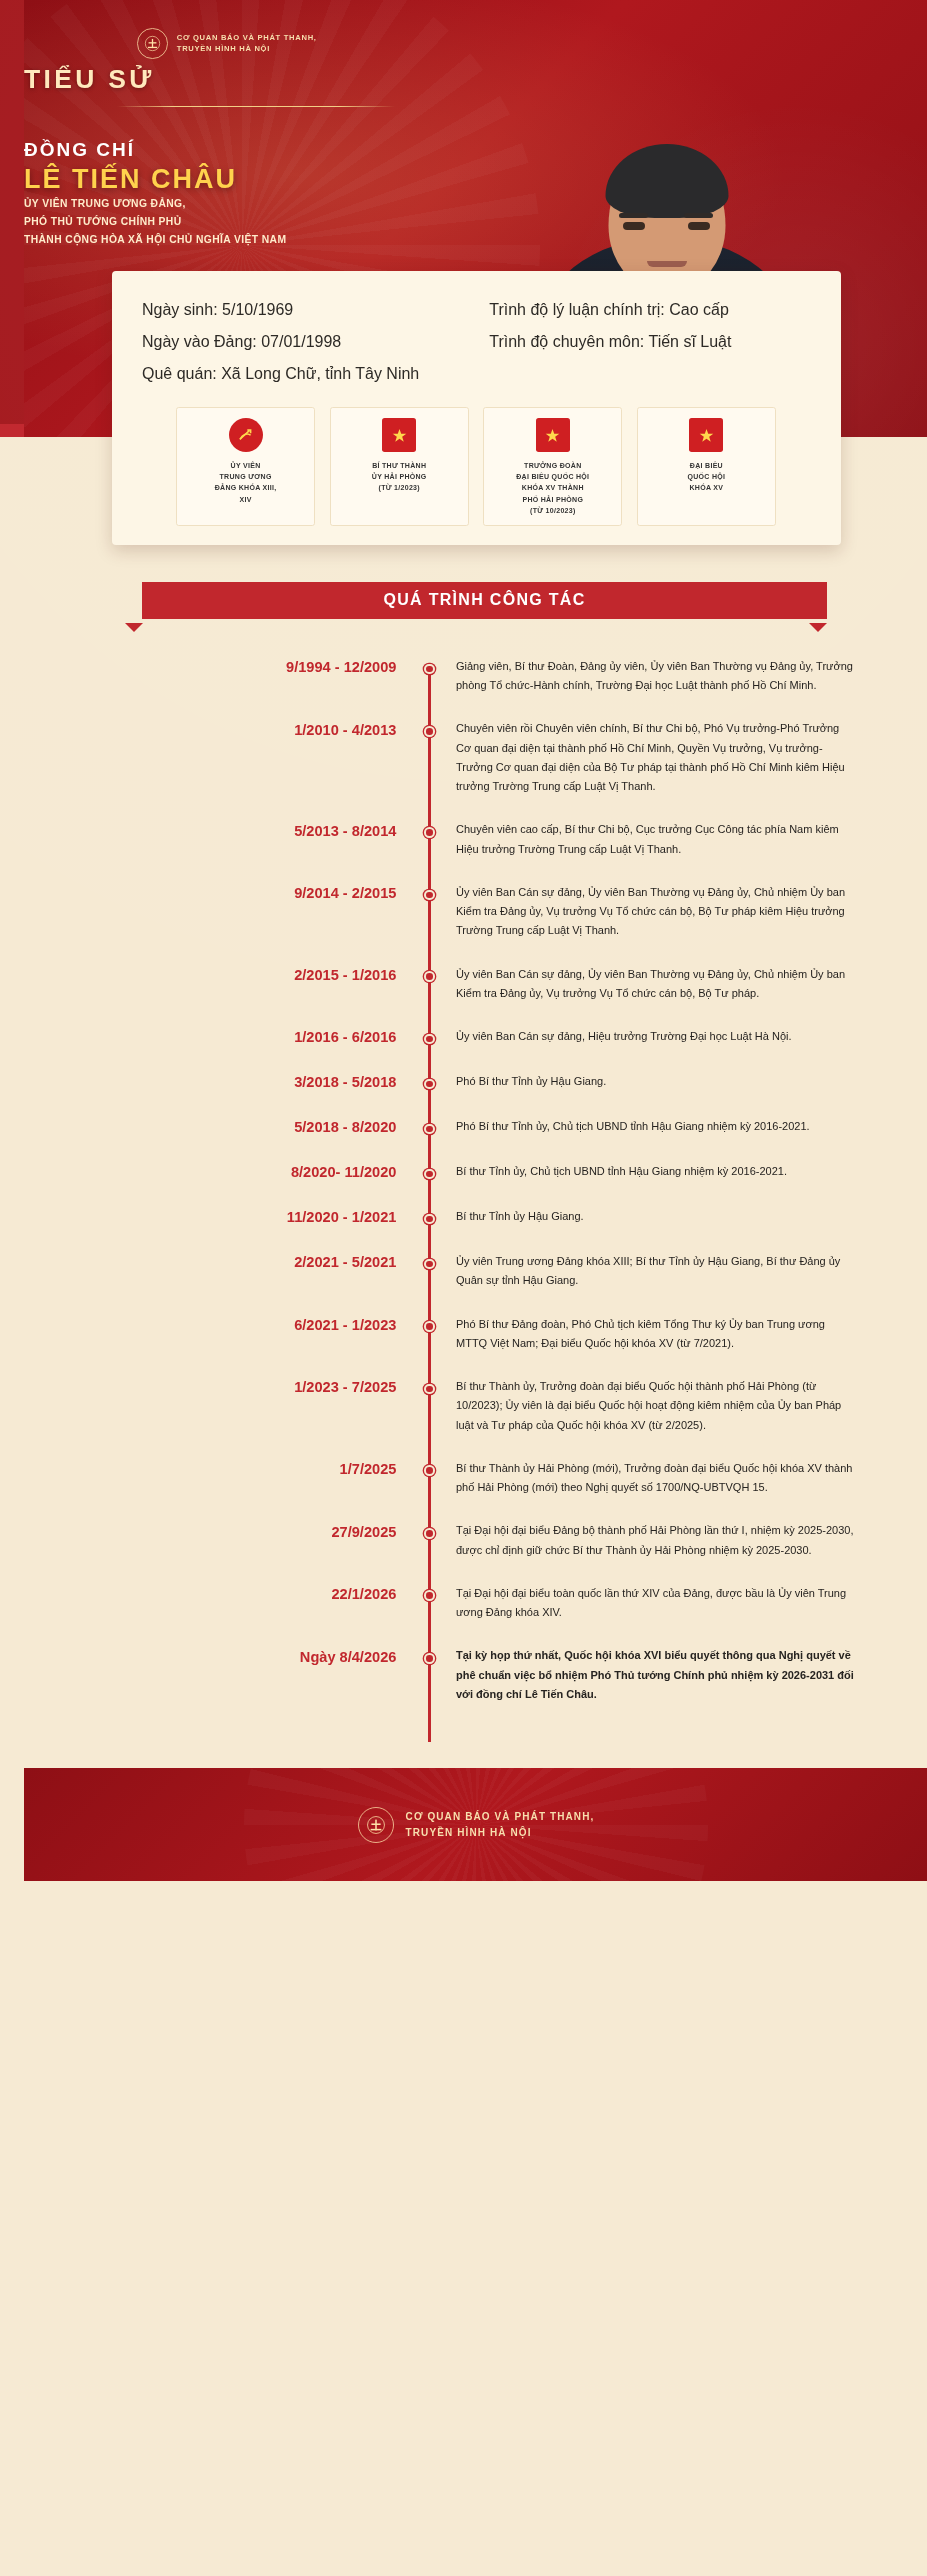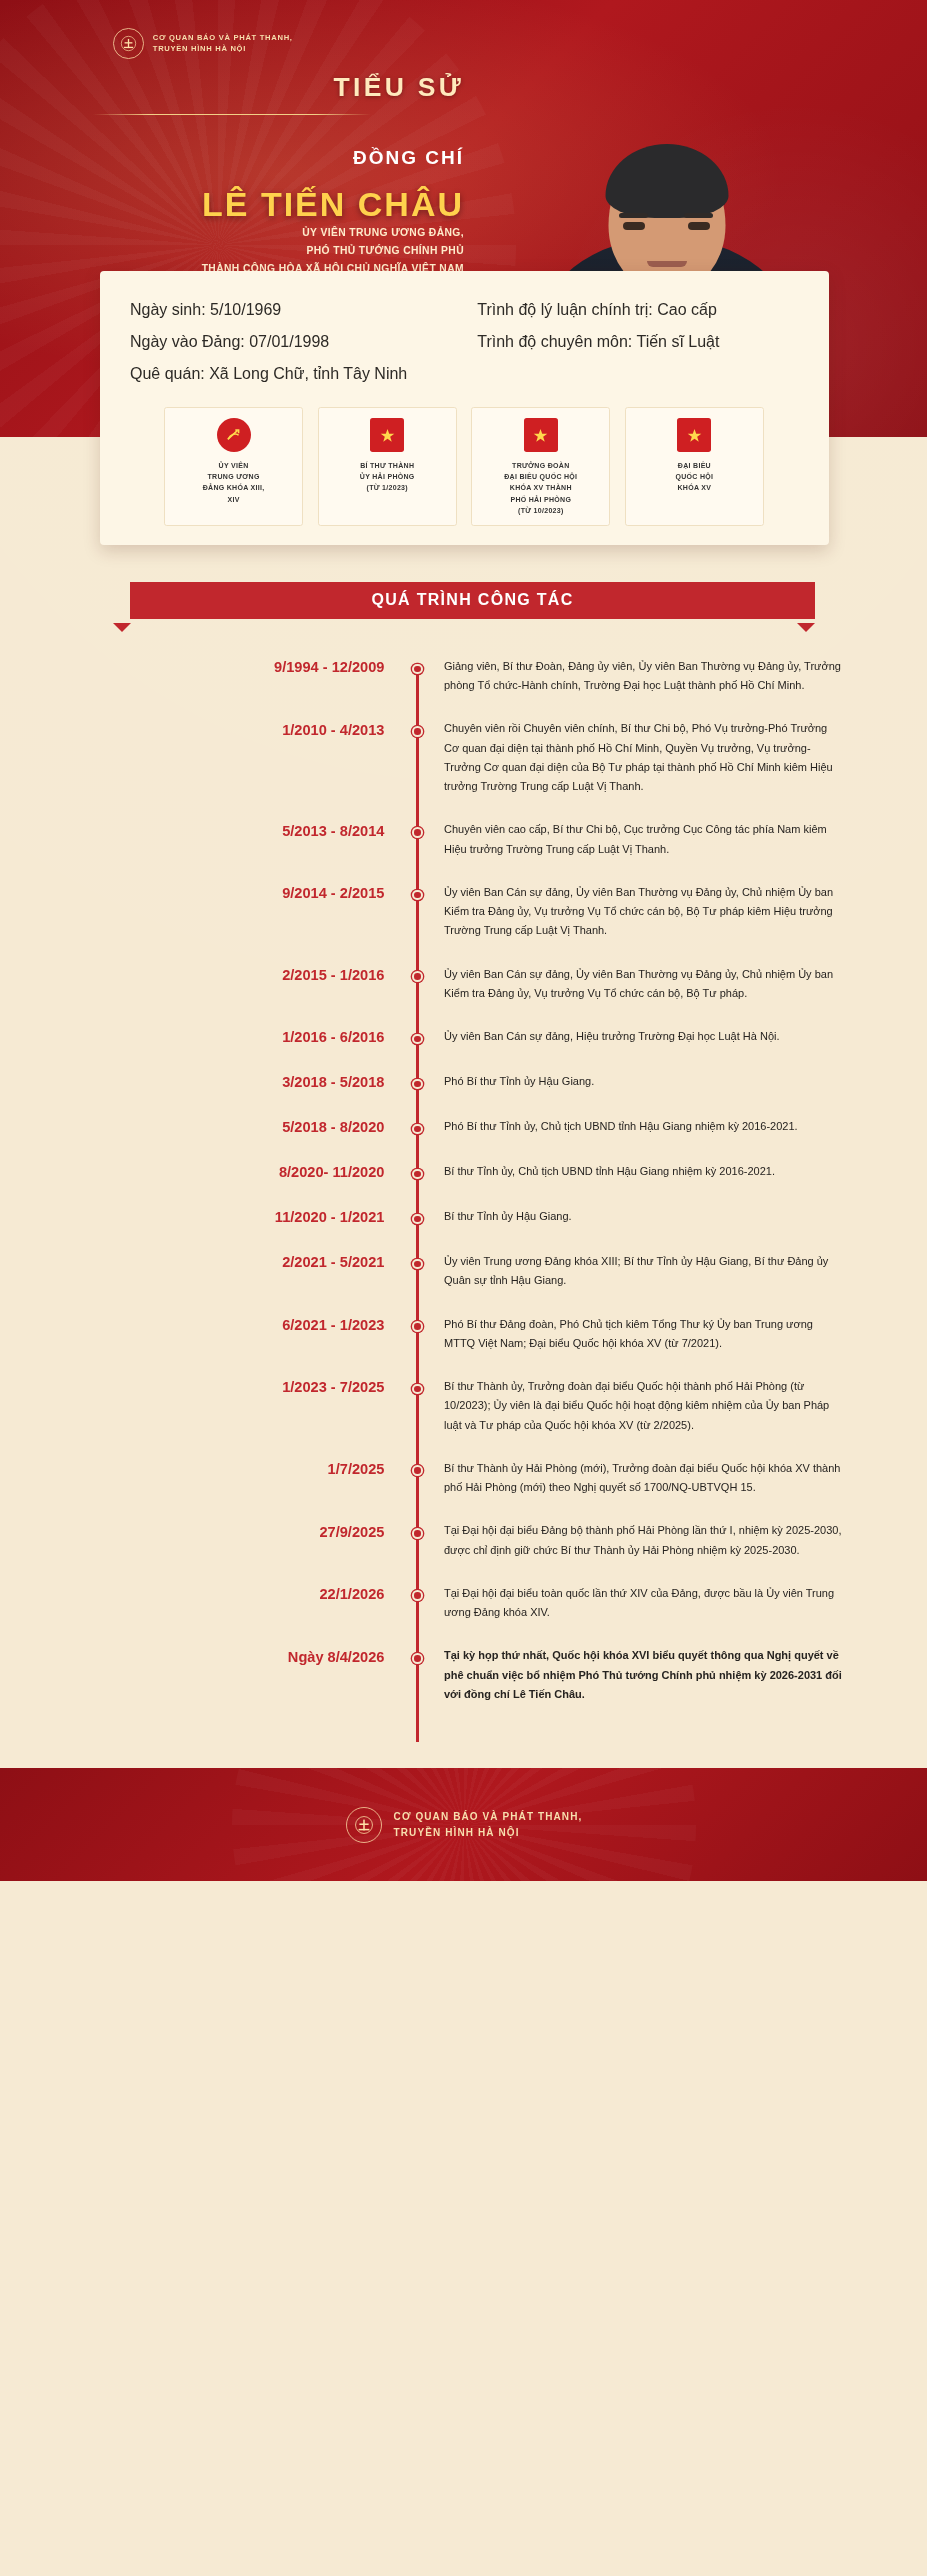--- a/index.html
+++ b/index.html
@@ -10,20 +10,21 @@
     color: #2b2b2b;
   }
   .page {
     width: 928px;
     min-height: 2576px;
     position: relative;
     background:
       radial-gradient(circle at 50% 8%, rgba(255,255,255,0.06) 0%, rgba(255,255,255,0) 40%),
       linear-gradient(180deg, #a3161b 0px, #a3161b 424px, #c0232a 424px, #c0232a 437px, #f6ead3 437px, #f6ead3 100%);
     overflow: hidden;
+    padding-left: 24px;
   }
   
   .header {
     position: relative;
     height: 437px;
     background:
       radial-gradient(ellipse at 30% 40%, rgba(255,210,120,0.18) 0%, rgba(255,210,120,0) 55%),
       linear-gradient(135deg, #8e0f15 0%, #b0181e 45%, #8e0f15 100%);
     overflow: hidden;
   }
@@ -63,23 +64,23 @@
   }
   .brand-text {
     color: #f8dfae;
     font-size: 7.6px;
     letter-spacing: 0.7px;
     line-height: 1.45;
     font-weight: bold;
   }
   .title-block {
     position: absolute;
-    left: 0; top: 72px;
+    left: 0; top: 64px;
     width: 464px;
-    text-align: right;
+    text-align: left;
     z-index: 5;
   }
   .t-tieusu {
     color: #ffe9bd;
     font-size: 26.5px;
     letter-spacing: 3.3px;
     font-weight: bold;
     text-shadow: 0 1.3px 4px rgba(0,0,0,.35);
   }
   .t-rule {
@@ -89,24 +90,24 @@
   }
   .t-dongchi {
     color: #ffffff;
     font-size: 19px;
     letter-spacing: 2px;
     font-weight: bold;
     margin-top: 32px;
   }
   .t-name {
     color: #ffd24d;
-    font-size: 34px;
+    font-size: 27px;
     letter-spacing: 2px;
     font-weight: bold;
-    margin-top: 16px;
+    margin-top: 3px;
     text-shadow: 0 2px 6.6px rgba(0,0,0,.4);
   }
   .t-pos {
     color: #ffeccb;
     font-size: 10.3px;
     line-height: 1.75;
     letter-spacing: 0.4px;
     font-weight: bold;
   }
   .portrait {

